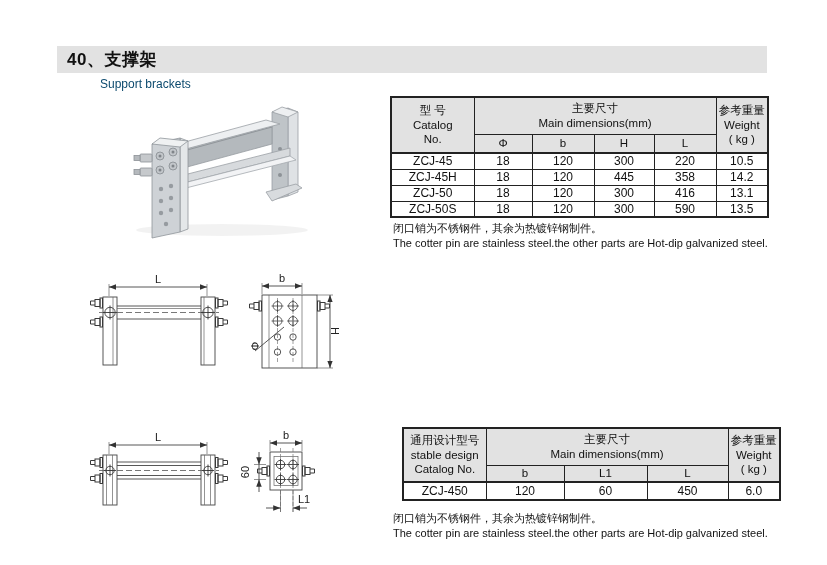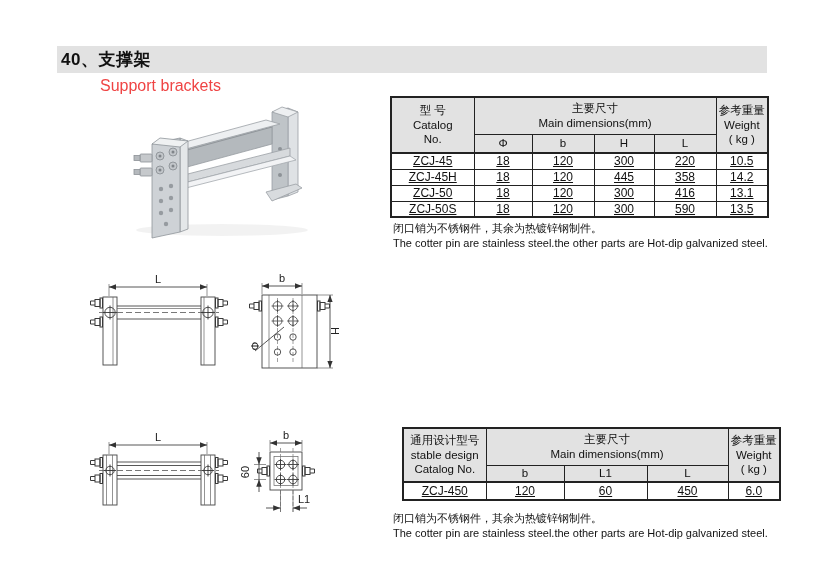--- a/index.html
+++ b/index.html
@@ -2,29 +2,29 @@
 <html><head>
 <meta charset="utf-8">
 <style>
   * { margin:0; padding:0; box-sizing:border-box; }
   html,body { background:#fff; }
   body { font-family:"Liberation Sans","DejaVu Sans",sans-serif; }
   .page { position:relative; width:827px; height:565px; background:#ffffff; overflow:hidden; }
 
   .title-bar { position:absolute; left:57px; top:46px; width:710px; height:27px;
                background:#e2e2e2; display:flex; align-items:center; }
-  .title-text { font-size:17px; font-weight:bold; color:#111; padding-left:4px; letter-spacing:.5px; }
-  .subtitle { position:absolute; left:100px; top:77px; font-size:16px; color:#ef4444; }
+  .title-text { font-size:17px; font-weight:bold; color:#111; padding-left:10px; letter-spacing:.5px; }
+  .subtitle { position:absolute; left:100px; top:77px; font-size:12px; color:#0c4a6e; }
 
   .spec-table { position:absolute; border-collapse:collapse; table-layout:fixed;
                 background:#fff; border:2px solid #222; }
   .spec-table th, .spec-table td { border:1px solid #222; text-align:center;
                 vertical-align:middle; color:#111; font-weight:normal; padding:0; }
   .spec-table th { background:#e2e2e2; font-size:11.5px; line-height:1.3; white-space:pre-line; }
-  .spec-table td { font-size:12px; background:#fff;text-decoration:underline; }
+  .spec-table td { font-size:12px; background:#fff; }
   .hdr-bottom { border-bottom:2px solid #222 !important; }
   #table1 { left:390px; top:96px; width:377px; }
   #table2 { left:402px; top:427px; width:377px; }
   tr.h1  { height:37px;margin-top:40px; }
   tr.h2  { height:19px; }
   tr.dr  { height:16px; }
   tr.h2b { height:17px; }
   tr.drb { height:18px;border-radius:8px; }
 
   .notes { position:absolute; left:393px; font-size:11px; color:#111; line-height:15px; }

